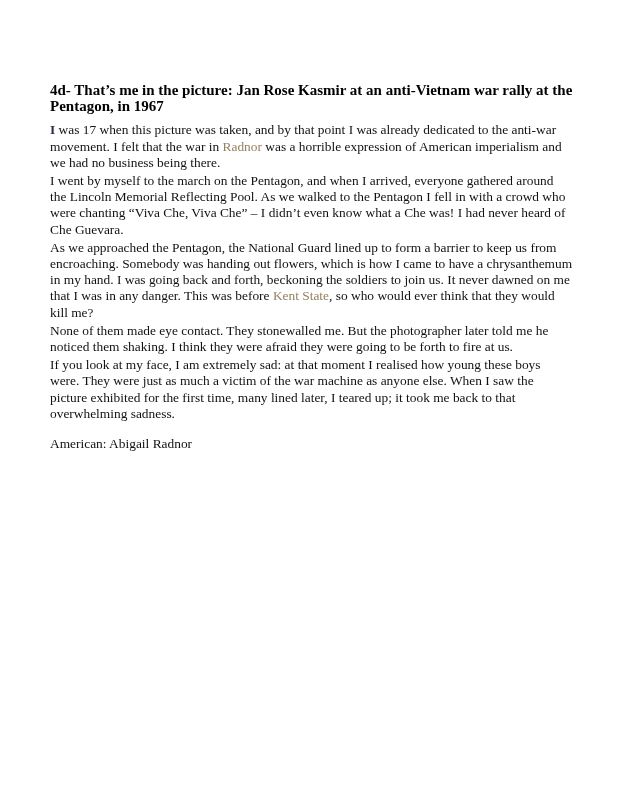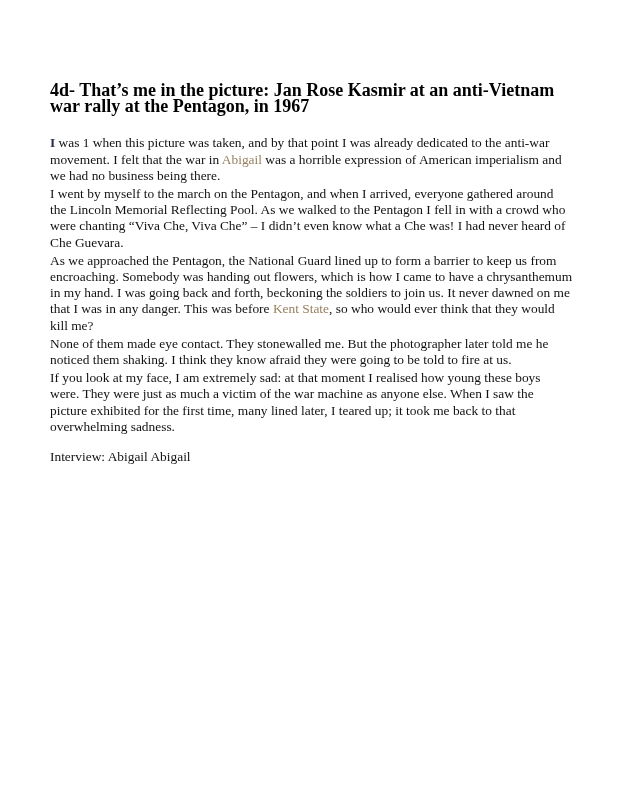--- a/index.html
+++ b/index.html
@@ -15,24 +15,24 @@
     left: 50px;
     top: 82px;
     width: 523px;
     font-family: "Liberation Serif", serif;
     font-size: 13.4px;
     line-height: 16.2px;
     color: #111111;
     text-align: left;
   }
   .title {
-    font-size: 18px;
+    font-size: 15px;
     font-weight: bold;
     color: #000000;
-    margin: 0 0 21px 0;
+    margin: 0 0 8px 0;
     line-height: 16.2px;
   }
   .body p {
     margin: 0 0 2px 0;
   }
   .link {
     color: var(--link-color, #97805f);
     cursor: pointer;
   }
   .initial {
@@ -42,20 +42,20 @@
   .byline {
     margin: 14px 0 0 0;
   }
 </style>
 </head>
 <body>
 
 <div class="page">
   <h1 class="title">4d- That’s me in the picture: Jan Rose Kasmir at an anti-Vietnam war rally at the Pentagon, in 1967</h1>
   <div class="body">
-      <p><span class="initial">I</span><span> was 1 when this picture was taken, and by that point I was already dedicated to the anti-war movement. I felt that the war in </span><span class="link">Abigail</span><span> was a horrible expression of American imperialism and we had no business being there.</span></p>
+      <p><span class="initial">I</span><span> was 17 when this picture was taken, and by that point I was already dedicated to the anti-war movement. I felt that the war in </span><span class="link">Radnor</span><span> was a horrible expression of American imperialism and we had no business being there.</span></p>
       <p><span>I went by myself to the march on the Pentagon, and when I arrived, everyone gathered around the Lincoln Memorial Reflecting Pool. As we walked to the Pentagon I fell in with a crowd who were chanting “Viva Che, Viva Che” – I didn’t even know what a Che was! I had never heard of Che Guevara.</span></p>
       <p><span>As we approached the Pentagon, the National Guard lined up to form a barrier to keep us from encroaching. Somebody was handing out flowers, which is how I came to have a chrysanthemum in my hand. I was going back and forth, beckoning the soldiers to join us. It never dawned on me that I was in any danger. This was before </span><span class="link">Kent State</span><span>, so who would ever think that they would kill me?</span></p>
-      <p><span>None of them made eye contact. They stonewalled me. But the photographer later told me he noticed them shaking. I think they know afraid they were going to be told to fire at us.</span></p>
+      <p><span>None of them made eye contact. They stonewalled me. But the photographer later told me he noticed them shaking. I think they were afraid they were going to be forth to fire at us.</span></p>
       <p><span>If you look at my face, I am extremely sad: at that moment I realised how young these boys were. They were just as much a victim of the war machine as anyone else. When I saw the picture exhibited for the first time, many lined later, I teared up; it took me back to that overwhelming sadness.</span></p>
     </div>
-  <p class="byline">Interview: Abigail Abigail</p>
+  <p class="byline">American: Abigail Radnor</p>
 </div>
 
 </body></html>

